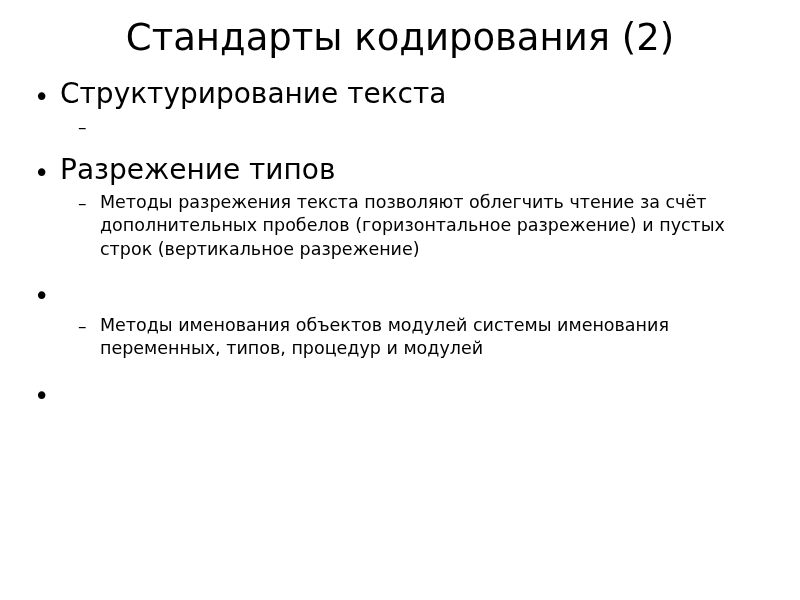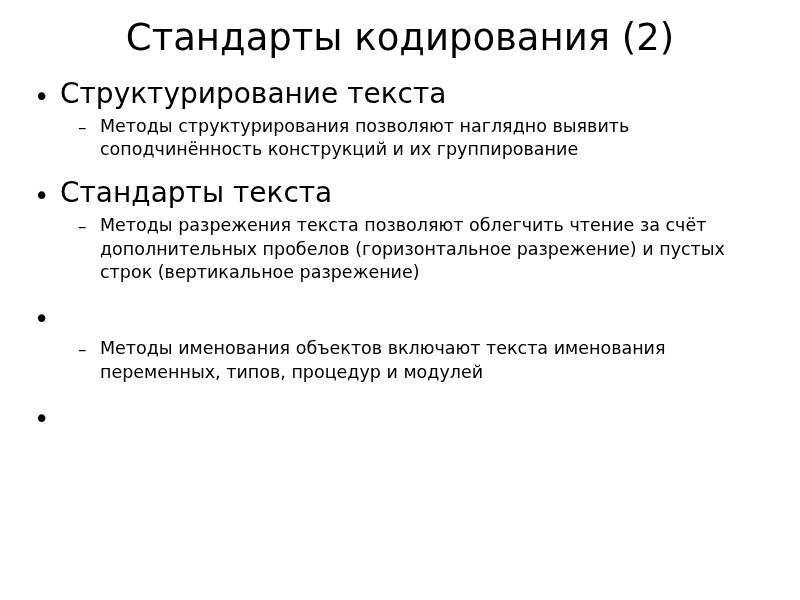--- a/index.html
+++ b/index.html
@@ -79,42 +79,41 @@
   <h1 class="slide-title">Стандарты кодирования (2)</h1>
 
   <div class="body-block">
 
     <div class="lvl1">
       <span class="bullet">•</span>
       <span class="text">Структурирование текста</span>
     </div>
     <div class="lvl2">
       <span class="dash">–</span>
-      <span class="text">Методы структурирования позволяют наглядно выявить соподчинённость конструкций и их группирование</span>
     </div>
 
     <div class="spacer-sm"></div>
 
     <div class="lvl1">
       <span class="bullet">•</span>
-      <span class="text">Стандарты текста</span>
+      <span class="text">Разрежение типов</span>
     </div>
     <div class="lvl2">
       <span class="dash">–</span>
       <span class="text">Методы разрежения текста позволяют облегчить чтение за счёт дополнительных пробелов (горизонтальное разрежение) и пустых строк (вертикальное разрежение)</span>
     </div>
 
     <div class="spacer-sm"></div>
 
     <div class="lvl1">
       <span class="bullet">•</span>
     </div>
     <div class="lvl2">
       <span class="dash">–</span>
-      <span class="text">Методы именования объектов включают текста именования переменных, типов, процедур и модулей</span>
+      <span class="text">Методы именования объектов модулей системы именования переменных, типов, процедур и модулей</span>
     </div>
 
     <div class="spacer-sm"></div>
 
     <div class="lvl1">
       <span class="bullet">•</span>
     </div>
 
   </div>
 </div>

